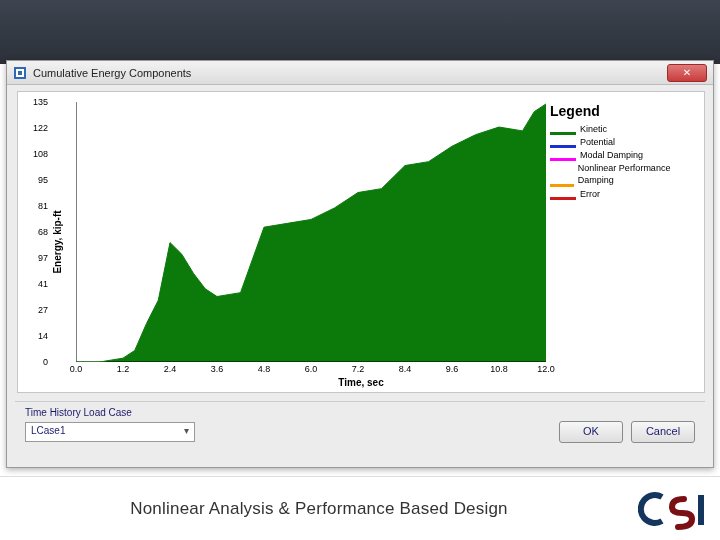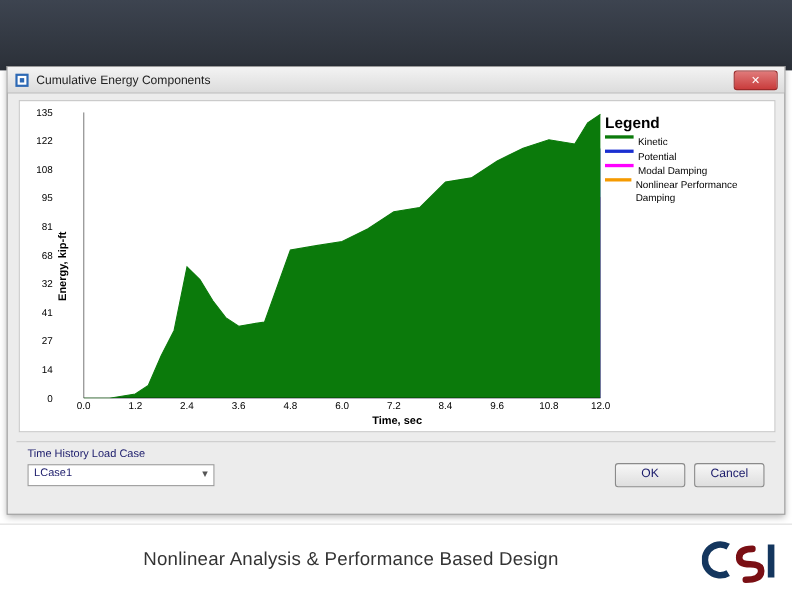--- a/index.html
+++ b/index.html
@@ -67,21 +67,21 @@
   .plot-svg { width: 100%; height: 100%; display: block; }
   .legend-box {
     position: absolute;
     right: 6px; top: 10px;
     width: 148px;
     font-size: 9px;
     line-height: 1.35;
     color: #000;
   }
   .legend-title { font-weight: bold; margin-bottom: 2px; font-size: 14px; }
-  .legend-row { display: flex; align-items: flex-start; margin-bottom: 1px; }
+  .legend-row { display: flex; align-items: flex-end; margin-bottom: 1px; }
   .legend-swatch {
     width: 26px; height: 3px;
     margin-right: 4px;
   }
   .ylabel {
     position: absolute;
     left: 8px;
     top: 50%;
     transform: translateY(-50%) rotate(-90deg);
     transform-origin: center;
@@ -202,21 +202,21 @@
     <div class="ylabel">Energy, kip-ft</div>
     <div class="xlabel">Time, sec</div>
 
     <div class="yticks">
       <span style="top:0px">135</span>
       <span style="top:26px">122</span>
       <span style="top:52px">108</span>
       <span style="top:78px">95</span>
       <span style="top:104px">81</span>
       <span style="top:130px">68</span>
-      <span style="top:156px">32</span>
+      <span style="top:156px">97</span>
       <span style="top:182px">41</span>
       <span style="top:208px">27</span>
       <span style="top:234px">14</span>
       <span style="top:260px">0</span>
     </div>
 
     <div class="xticks">
       <span style="left:0%">0.0</span>
       <span style="left:10%">1.2</span>
       <span style="left:20%">2.4</span>
@@ -253,20 +253,24 @@
             <span>Potential</span>
           </div>
           <div class="legend-row">
             <div class="legend-swatch" style="background: rgb(255, 0, 255);"></div>
             <span>Modal Damping</span>
           </div>
           <div class="legend-row">
             <div class="legend-swatch" style="background: rgb(245, 154, 0);"></div>
             <span>Nonlinear Performance Damping</span>
           </div>
+          <div class="legend-row">
+            <div class="legend-swatch" style="background: rgb(208, 24, 24);"></div>
+            <span>Error</span>
+          </div>
         </div>
     </div>
   </div>
 
   <div class="hrule"></div>
 
   <div class="form-row">
     <div class="form-col1">
       <div class="form-label">Time History Load Case</div>
       <div class="select">

